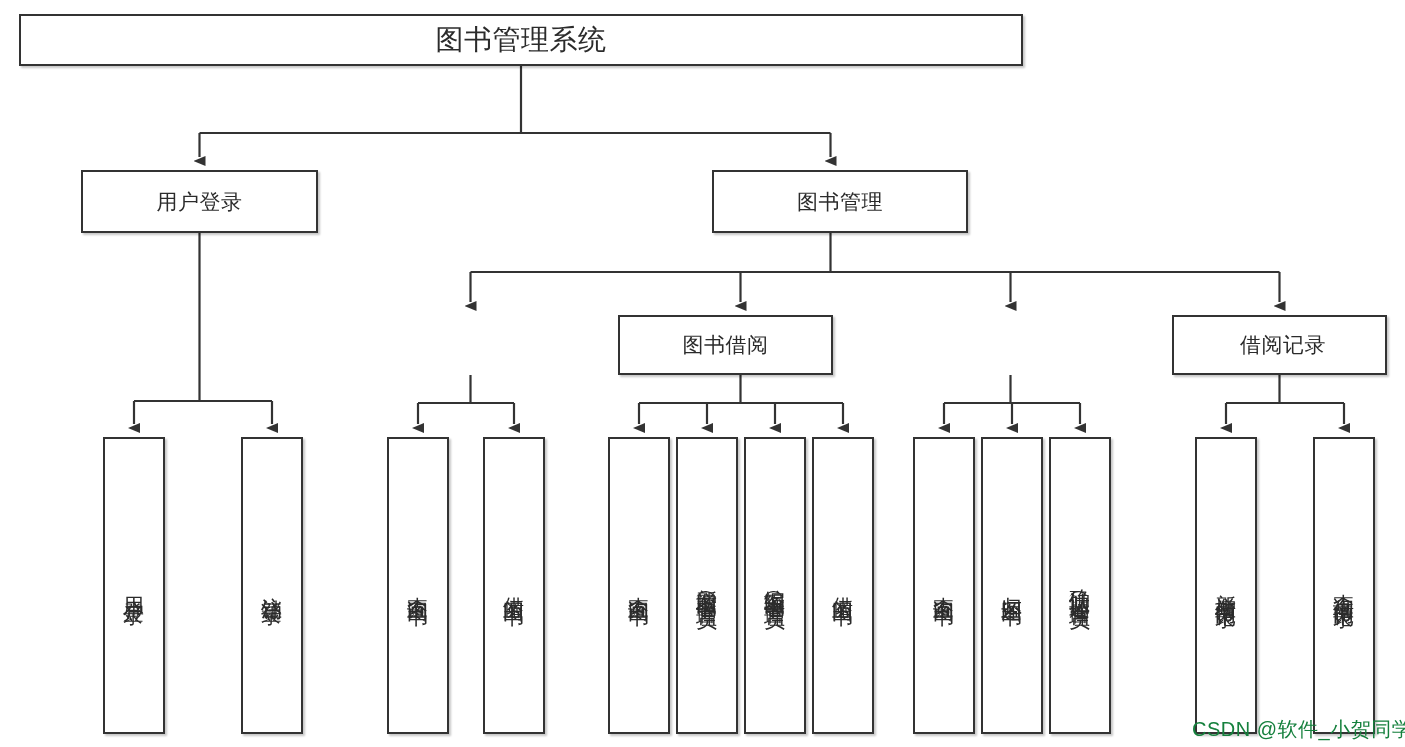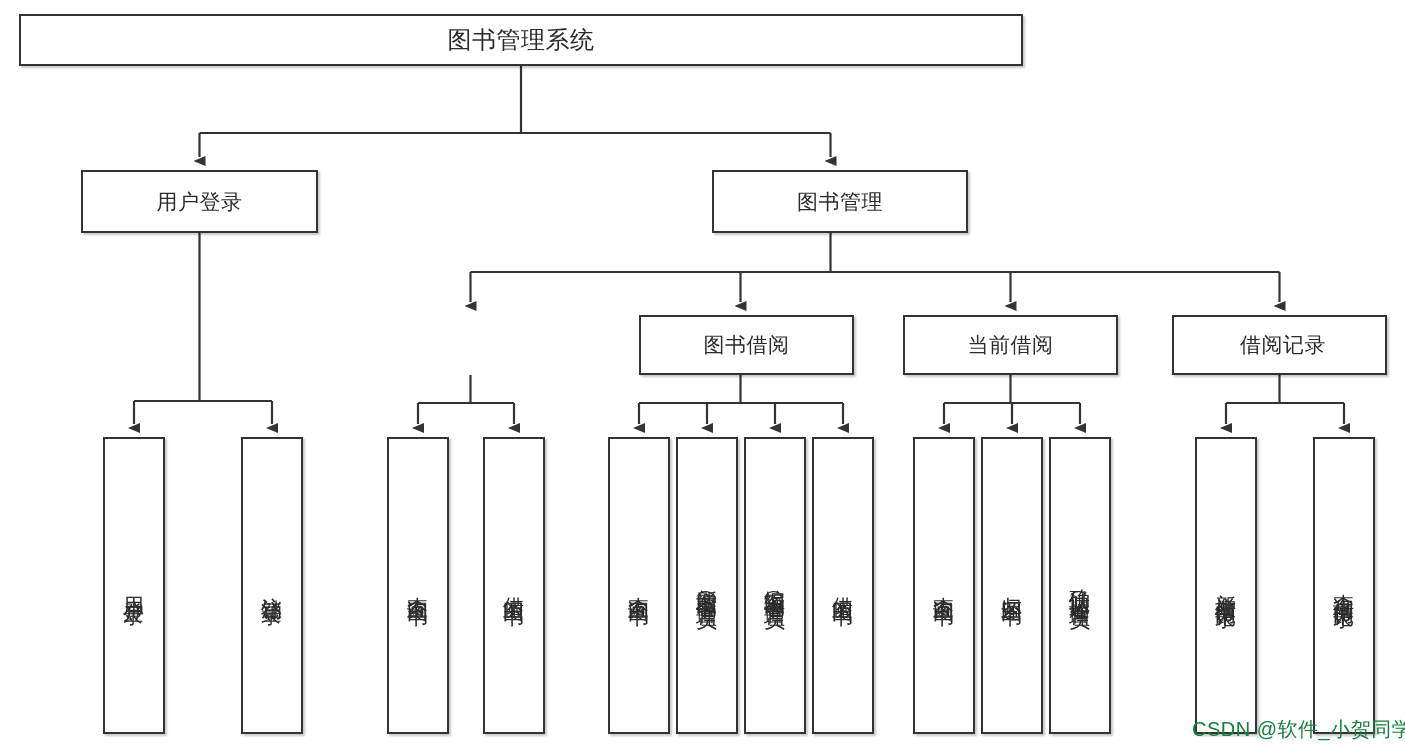--- a/index.html
+++ b/index.html
@@ -43,21 +43,21 @@
     white-space: nowrap;
     text-align: center;
   }
   .node-box.vertical .node-label {
     writing-mode: vertical-rl;
     text-orientation: upright;
     letter-spacing: 3px;
     font-size: 21px;
     line-height: 1;
   }
-  .node-box.root .node-label { font-size: 24px; }
+  .node-box.root .node-label { font-size: 28px; }
   .watermark {
     position: absolute;
     left: 1192px;
     top: 716px;
     font-size: 20px;
     color: #15803d;
     white-space: nowrap;
     letter-spacing: 0.5px;
   }
 </style>
@@ -106,25 +106,22 @@
     <span class="node-label">图书管理系统</span>
   </div>
 
   <div class="node-box" style="left: 81px; top: 170px; width: 237px; height: 63px;">
     <span class="node-label">用户登录</span>
   </div>
   <div class="node-box" style="left: 712px; top: 170px; width: 256px; height: 63px;">
     <span class="node-label">图书管理</span>
   </div>
 
-  <div class="node-box" style="left: 639px; top: 315px; width: 215px; height: 60px;">
+  <div class="node-box" style="left: 618px; top: 315px; width: 215px; height: 60px;">
     <span class="node-label">图书借阅</span>
-  </div>
-  <div class="node-box" style="left: 903px; top: 315px; width: 215px; height: 60px;">
-    <span class="node-label">当前借阅</span>
   </div>
   <div class="node-box" style="left: 1172px; top: 315px; width: 215px; height: 60px; padding-left: 7px;">
     <span class="node-label">借阅记录</span>
   </div>
 
   <div class="node-box vertical" style="left: 103px; top: 437px; width: 62px; height: 297px;">
     <span class="node-label">用户登录</span>
   </div>
   <div class="node-box vertical" style="left: 241px; top: 437px; width: 62px; height: 297px;">
     <span class="node-label">注销登录</span>

